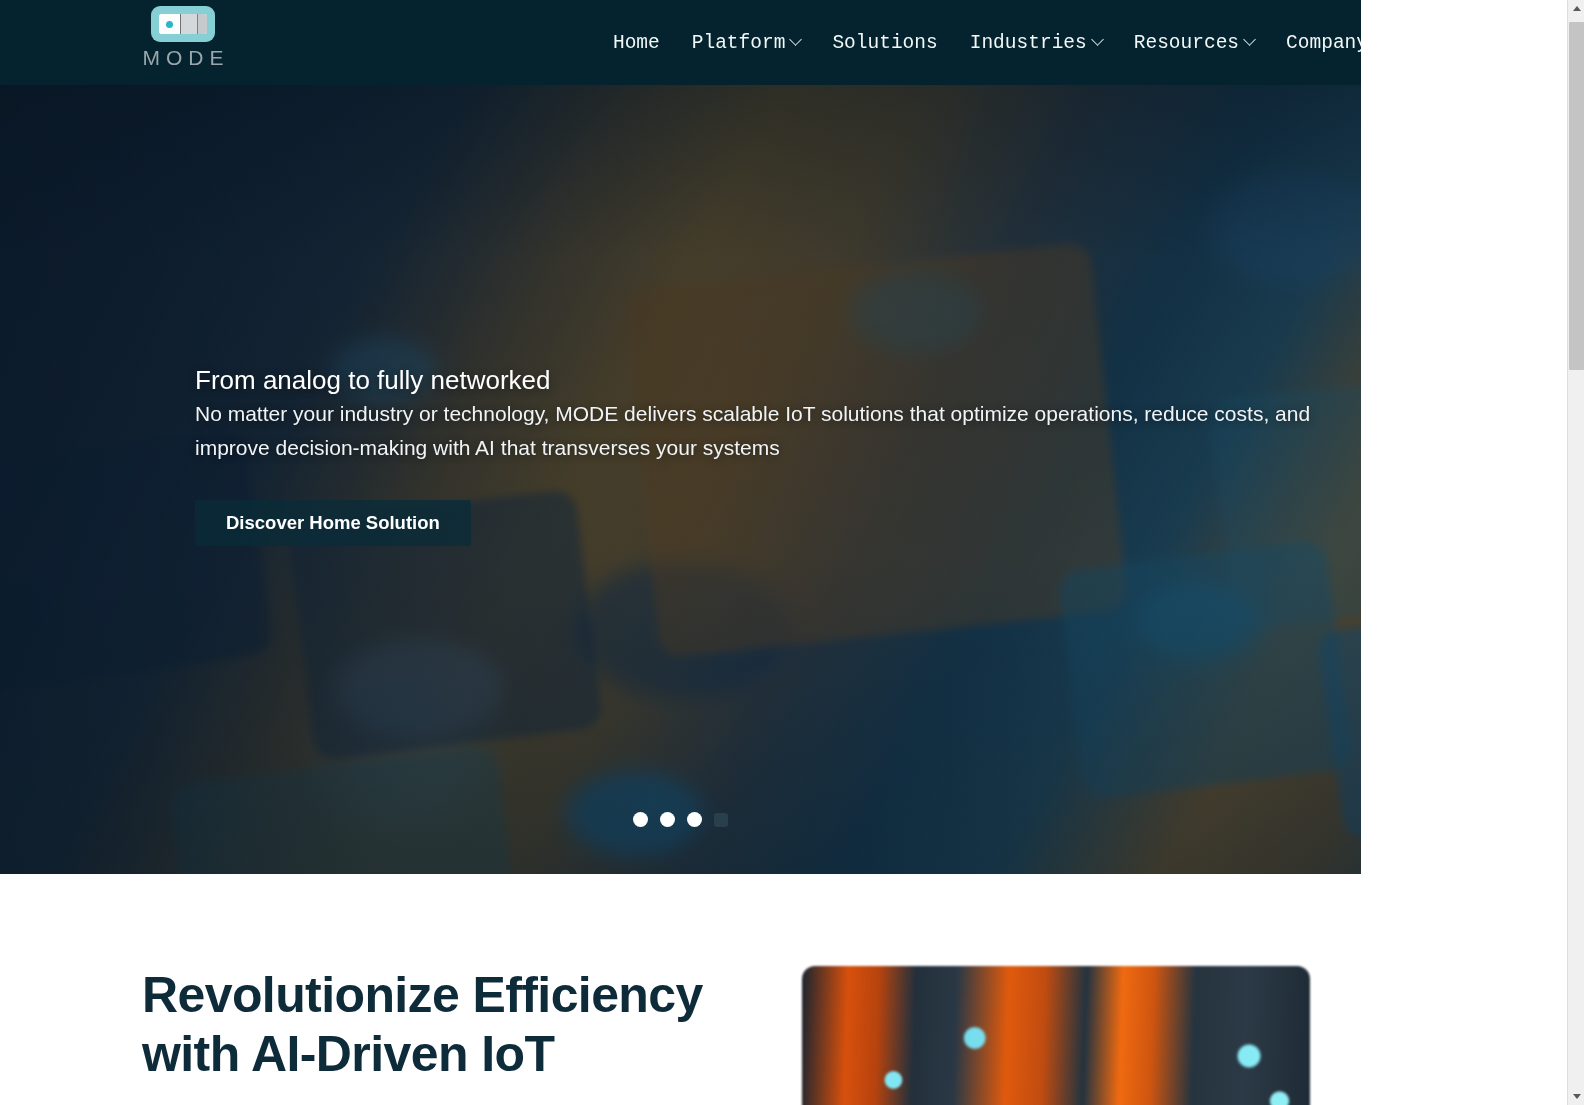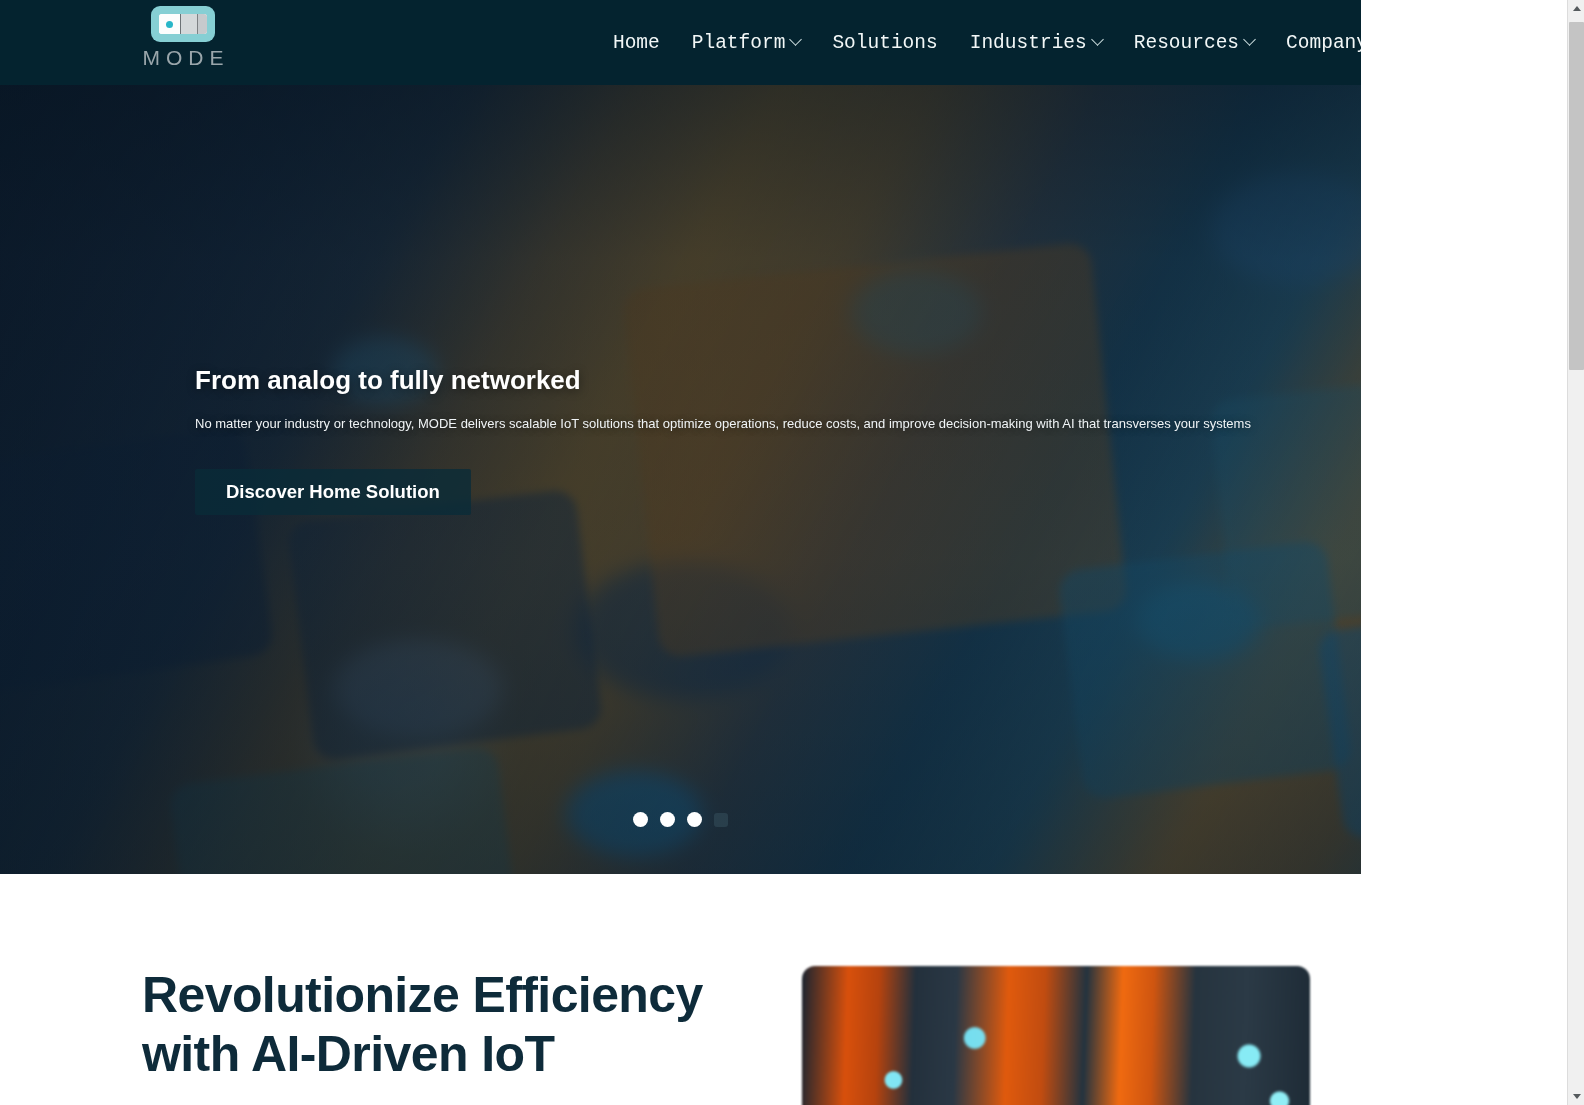--- a/index.html
+++ b/index.html
@@ -171,27 +171,27 @@
     font-size: 57px;
     font-weight: 700;
     color: #ffffff;
     line-height: 1.12;
     letter-spacing: -0.4px;
     text-shadow: 0 2px 14px rgba(0,0,0,0.45);
   }
   .hero-sub {
     margin-top: 32px;
     font-size: 26px;
-    font-weight: 700;
+    font-weight: 400;
     color: #ffffff;
     text-shadow: 0 2px 10px rgba(0,0,0,0.45);
   }
   .hero-body {
-    margin-top: 17px;
-    font-size: 13px;
+    margin-top: 1px;
+    font-size: 21px;
     line-height: 1.62;
     color: #f0f4f6;
     max-width: 1135px;
     text-shadow: 0 1px 8px rgba(0,0,0,0.45);
   }
   .hero-cta {
     margin-top: 35px;
     display: inline-block;
     background: rgba(9,44,56,0.78);
     color: #ffffff;

